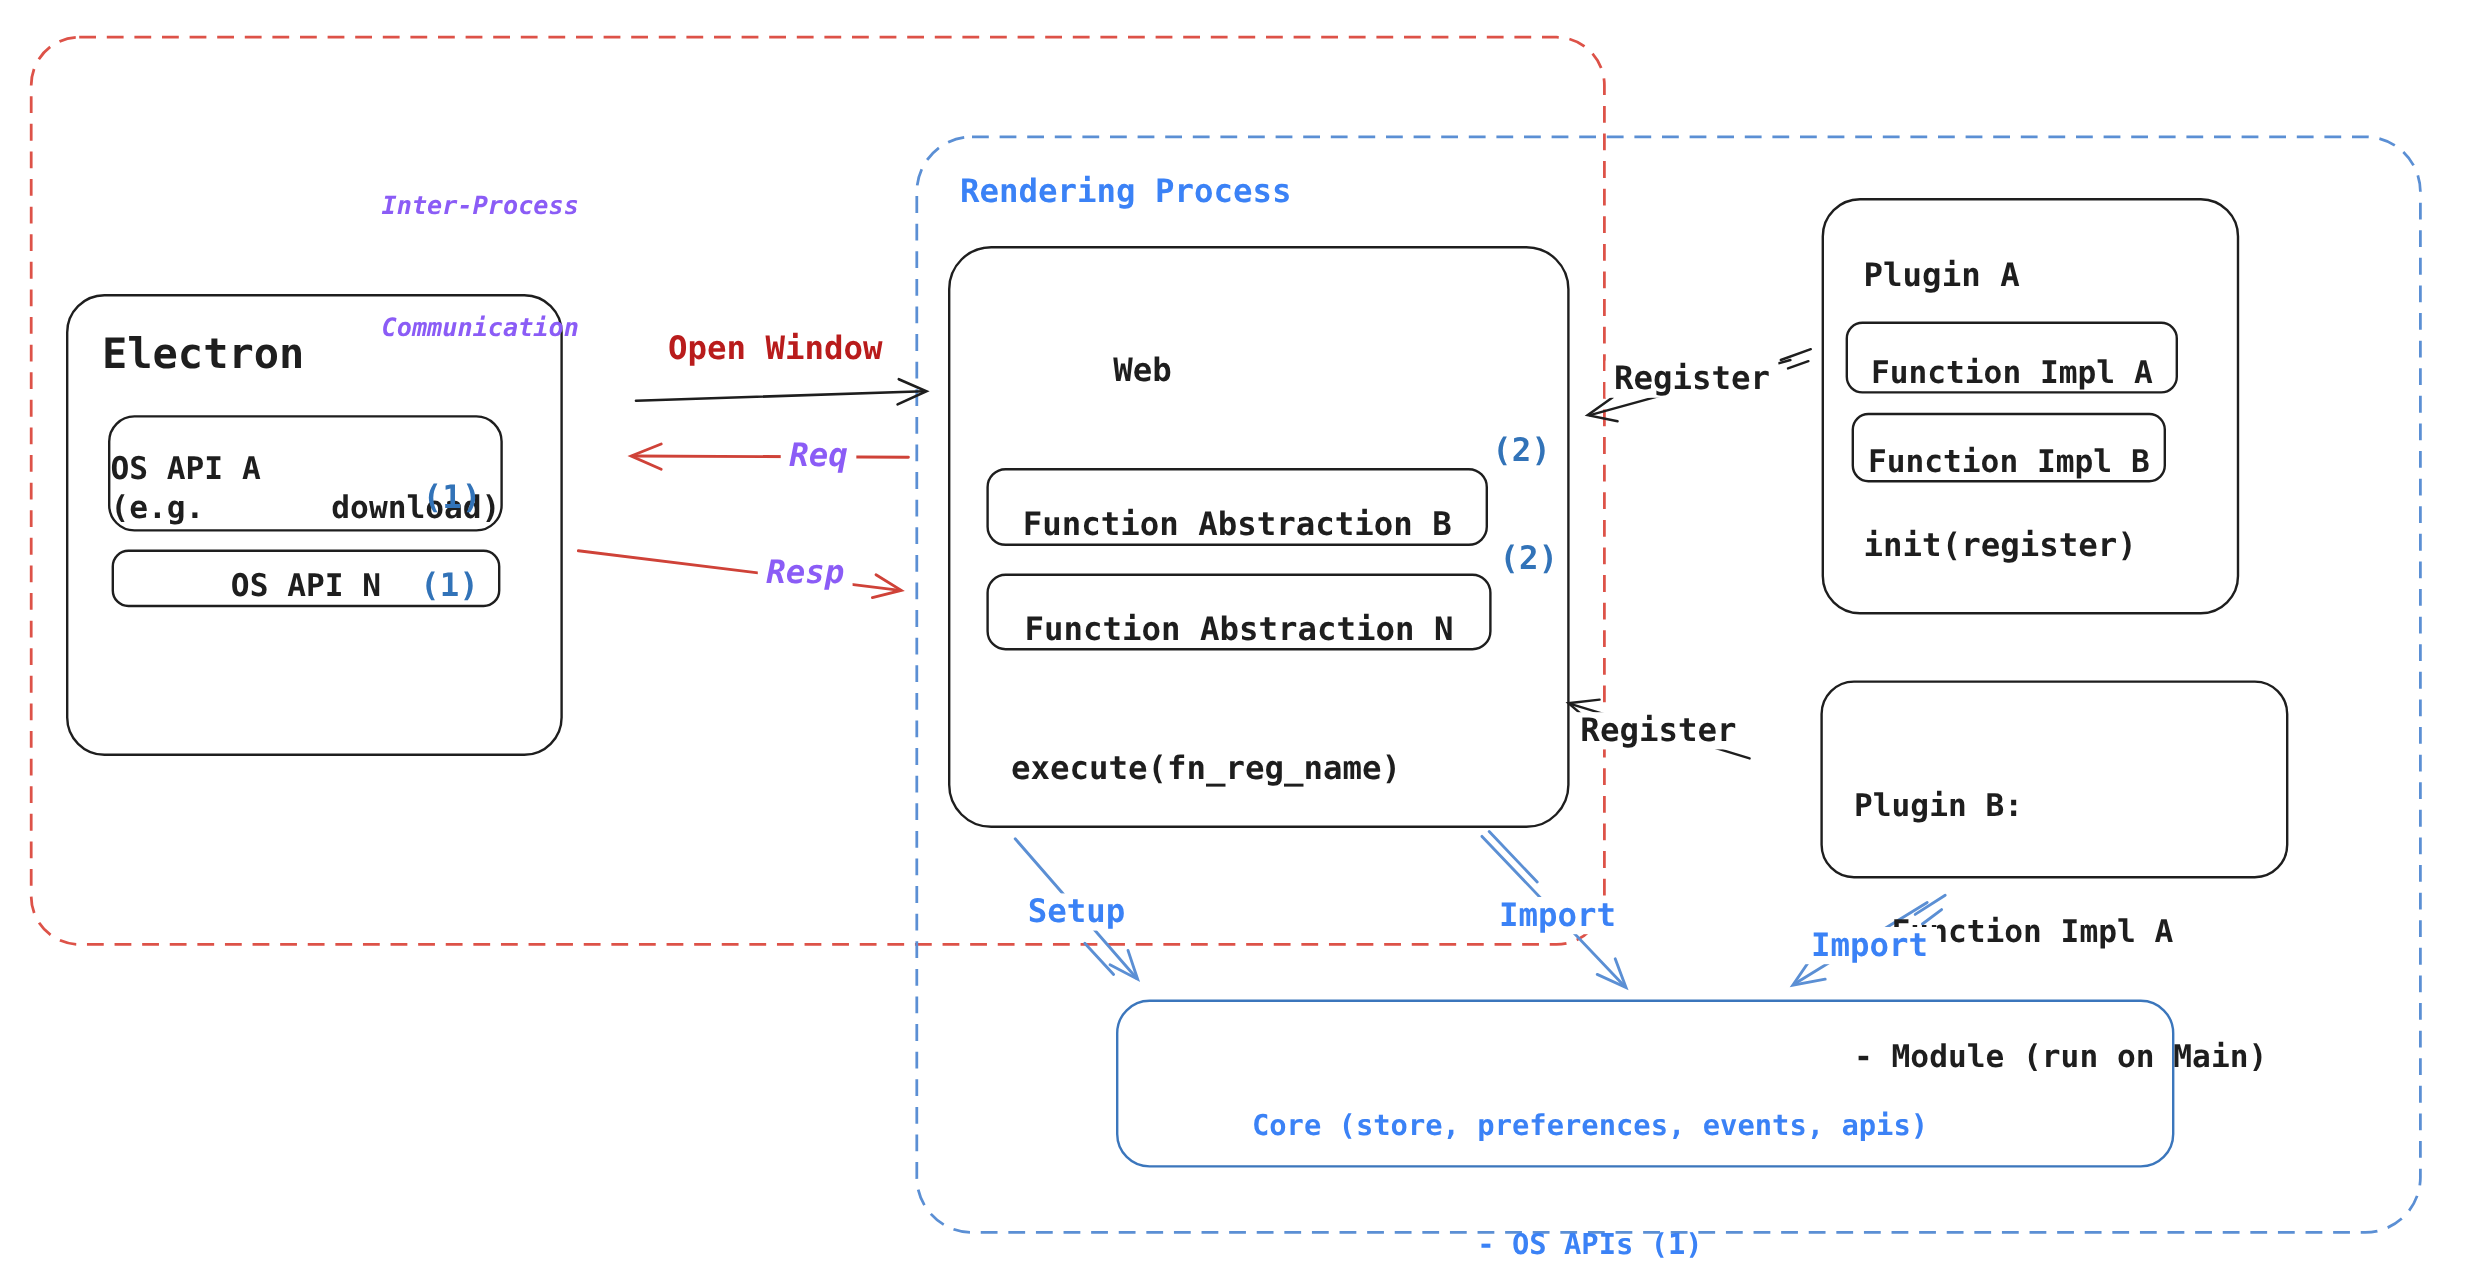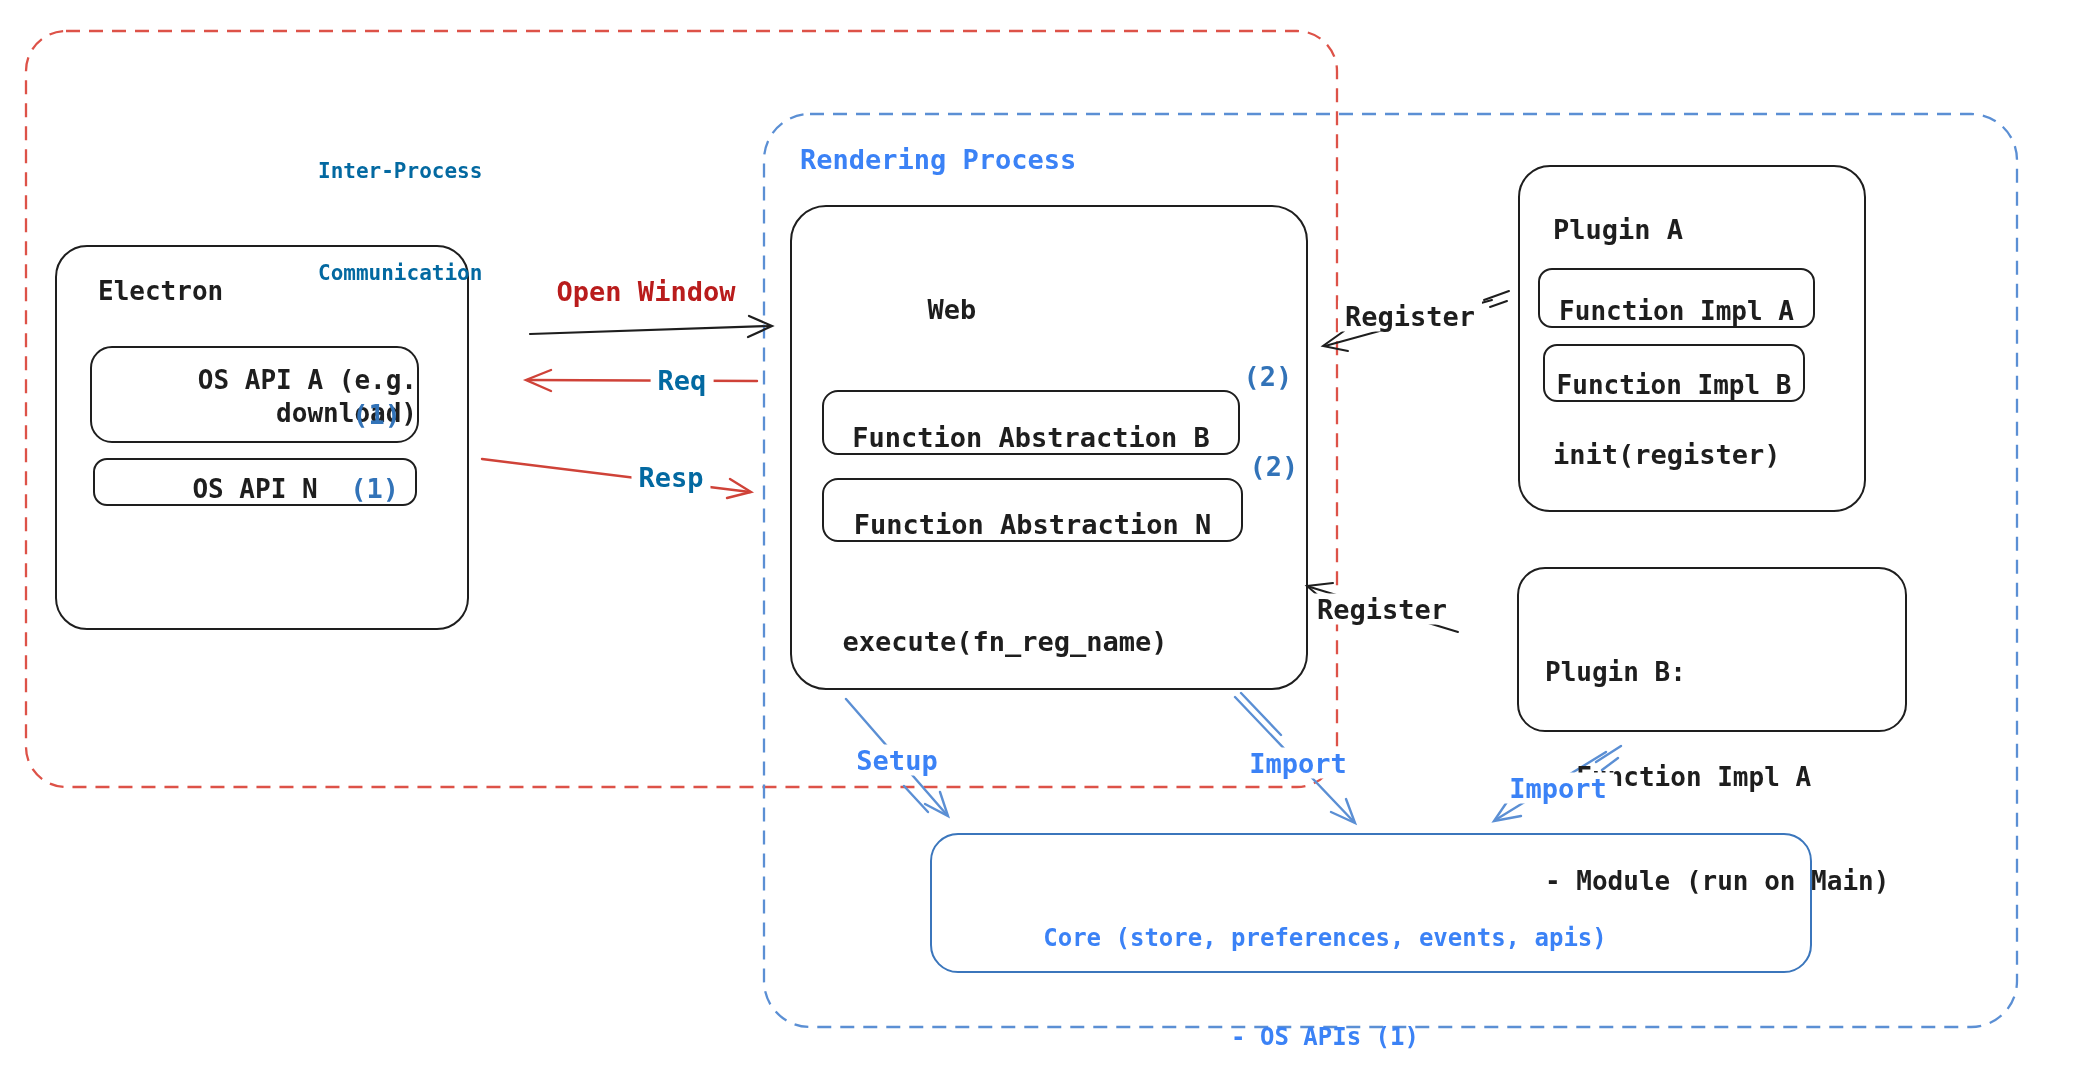--- a/index.html
+++ b/index.html
@@ -13,21 +13,21 @@
     box-sizing:border-box;z-index:1;
   }
   .pill{
     position:absolute;border:2px solid #1e1e1e;border-radius:16px;background:transparent;
     box-sizing:border-box;display:flex;align-items:flex-end;justify-content:center;
     font-size:27px;font-weight:bold;z-index:1;
   }
   .label{position:absolute;font-weight:bold;white-space:pre;z-index:2;}
   .center{transform:translate(-50%,-50%);margin-top:45px;}
   .blue{color:#3b82f6;}
-  .red{color:#0369a1;}
+  .red{color:#8b5cf6;font-style:italic;}
   .badge{color:#3273b8;font-weight:bold;}
   .online{
     position:absolute;background:#ffffff;padding:0 7px;font-weight:bold;white-space:pre;
     z-index:3;transform:translate(-50%,-50%);font-size:27px;
   }
   #arrows{position:absolute;left:0;top:0;z-index:2;pointer-events:none;}
   .plugb-line{line-height:44.5px;}
 </style>
 </head>
 <body>
@@ -88,24 +88,24 @@
   </svg>
 
   <div class="label red" style="left:318px;top:86px;font-size:21px;line-height:34px;">
     <div>Inter-Process</div>
     <div>Communication</div>
   </div>
 
   <div class="label blue" style="left:800px;top:144px;font-size:27px;">Rendering Process</div>
 
   <div class="box" style="left:55px;top:245px;width:414px;height:385px;border-radius:32px;"></div>
-  <div class="label" style="left:98px;top:276px;font-size:26px;">Electron</div>
+  <div class="label" style="left:85px;top:276px;font-size:35px;">Electron</div>
 
   <div class="pill" style="left:90px;top:346px;width:329px;height:97px;border-radius:22px;
-       flex-direction:column;justify-content:flex-start;padding-top:16px;font-size:26px;line-height:33px;">
+       flex-direction:row;justify-content:flex-start;padding-top:29px;font-size:26px;line-height:33px;">
     <div>OS API A (e.g.</div>
     <div>download)</div>
     <span class="badge" style="position:absolute;right:16px;top:50px;font-size:27px;">(1)</span>
   </div>
 
   <div class="pill" style="left:93px;top:458px;width:324px;height:48px;border-radius:14px;font-size:26px;">
     <span>OS API N</span>
     <span class="badge" style="position:absolute;right:16px;font-size:27px;">(1)</span>
   </div>
 

